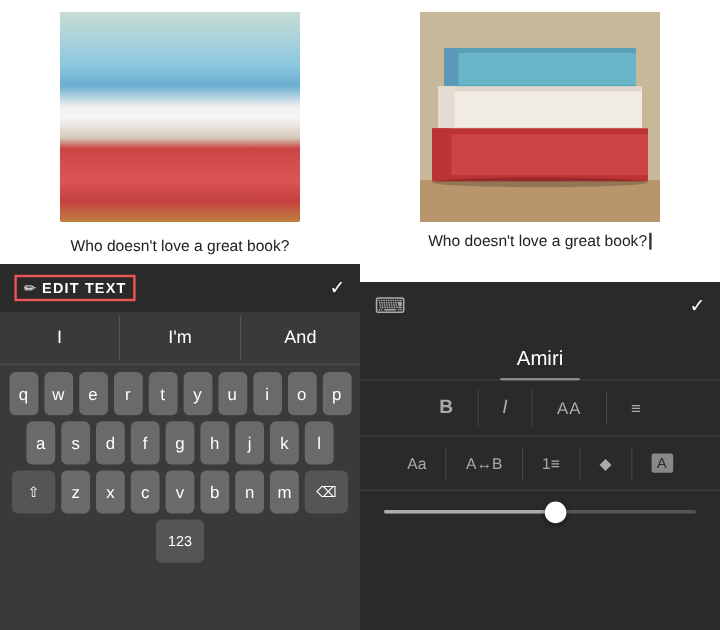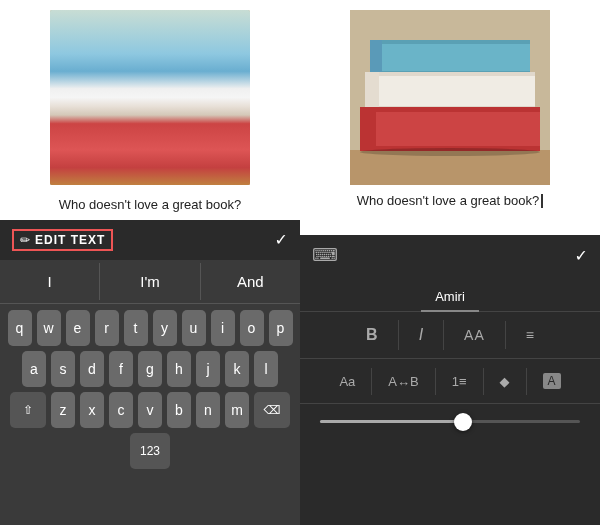--- a/index.html
+++ b/index.html
@@ -222,21 +222,21 @@
       align-items: flex-end;
       gap: 0;
       padding: 8px 0 0;
       justify-content: center;
       border-bottom: 1px solid #444;
       padding-bottom: 0;
     }
 
     .font-option {
       padding: 6px 14px;
-      font-size: 13px;
+      font-size: 17px;
       color: #888;
       cursor: pointer;
       border-bottom: 2px solid transparent;
       margin-bottom: -1px;
     }
 
     .font-option.active {
       color: white;
       border-bottom: 2px solid #888;
     }

